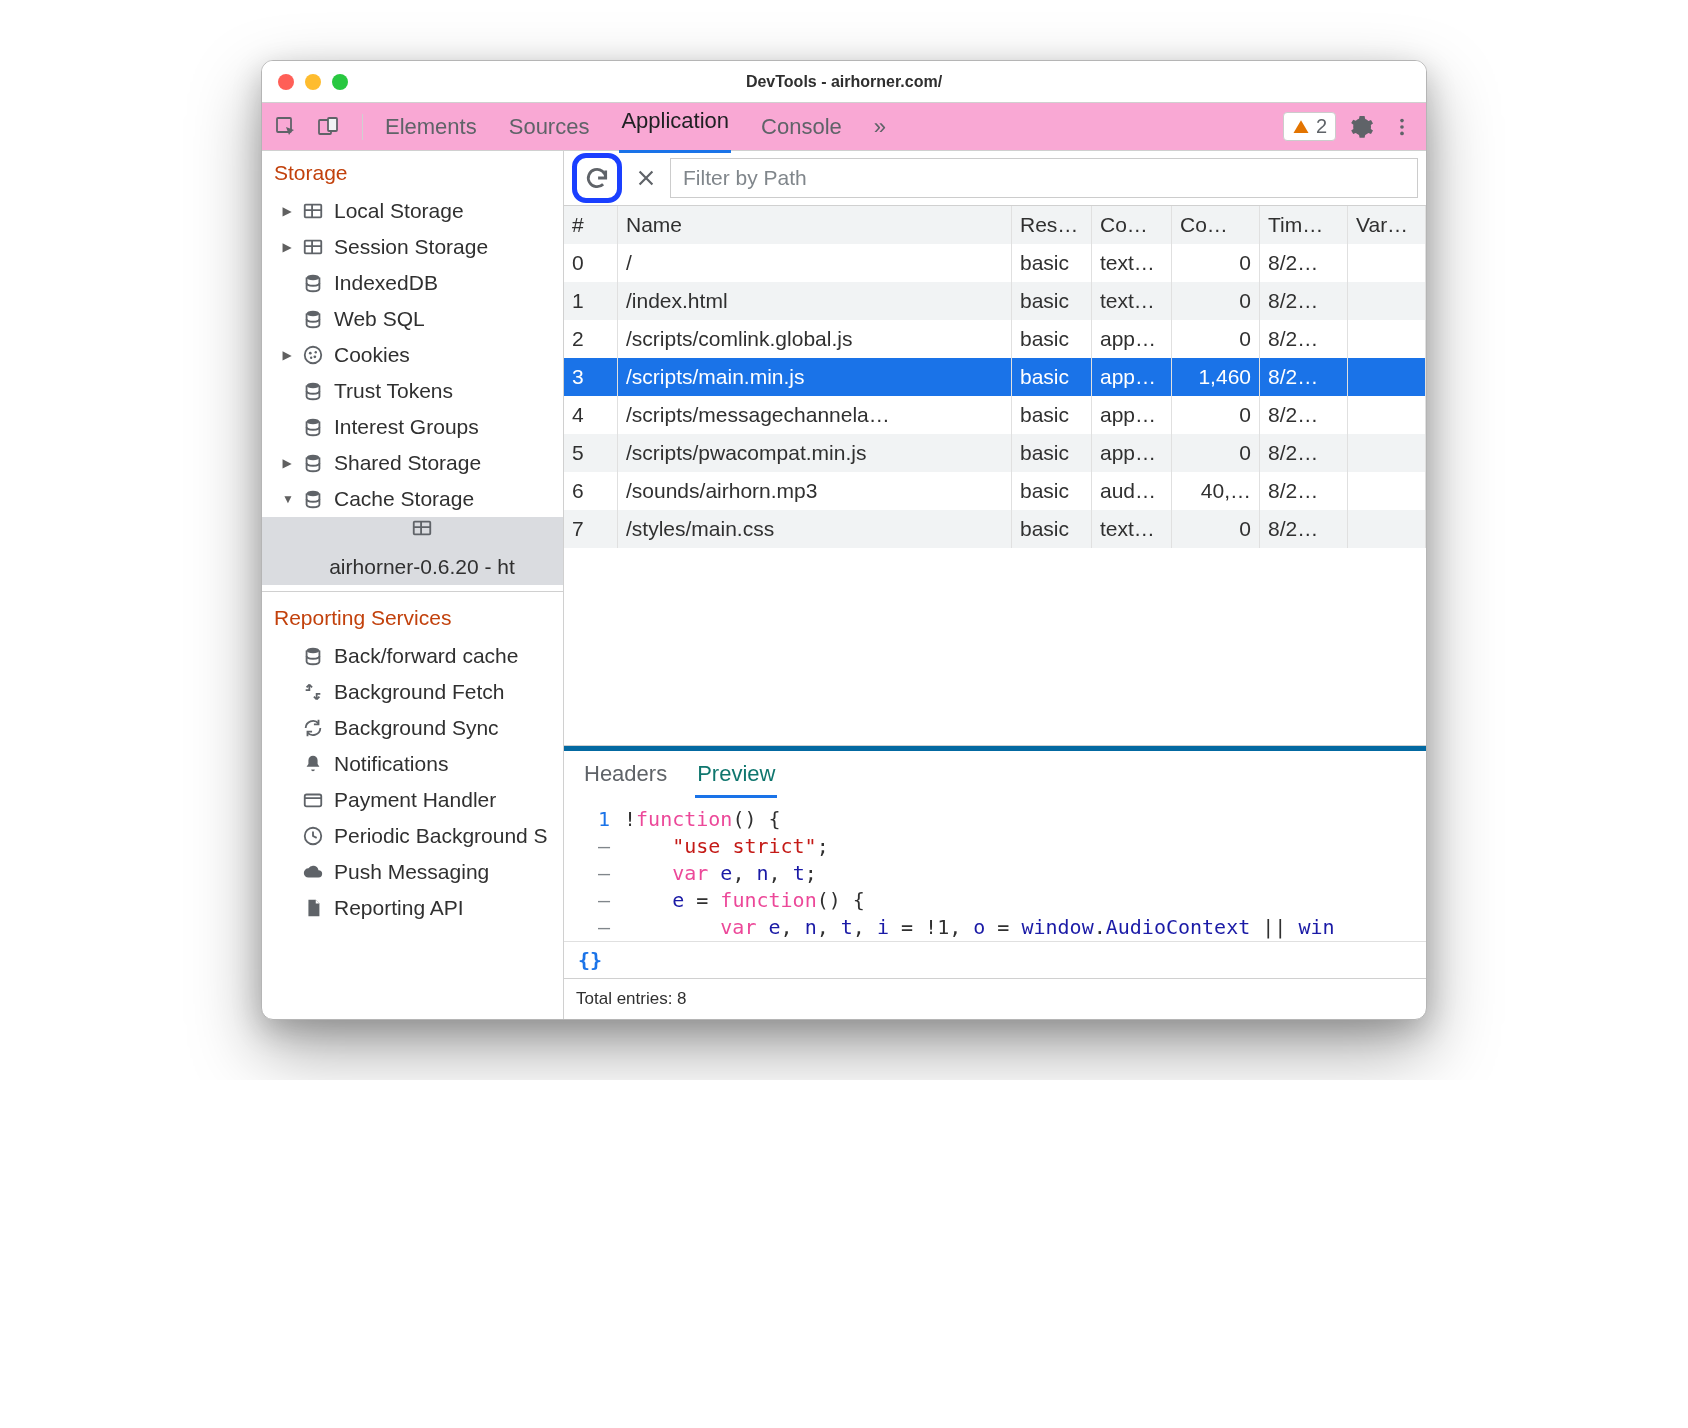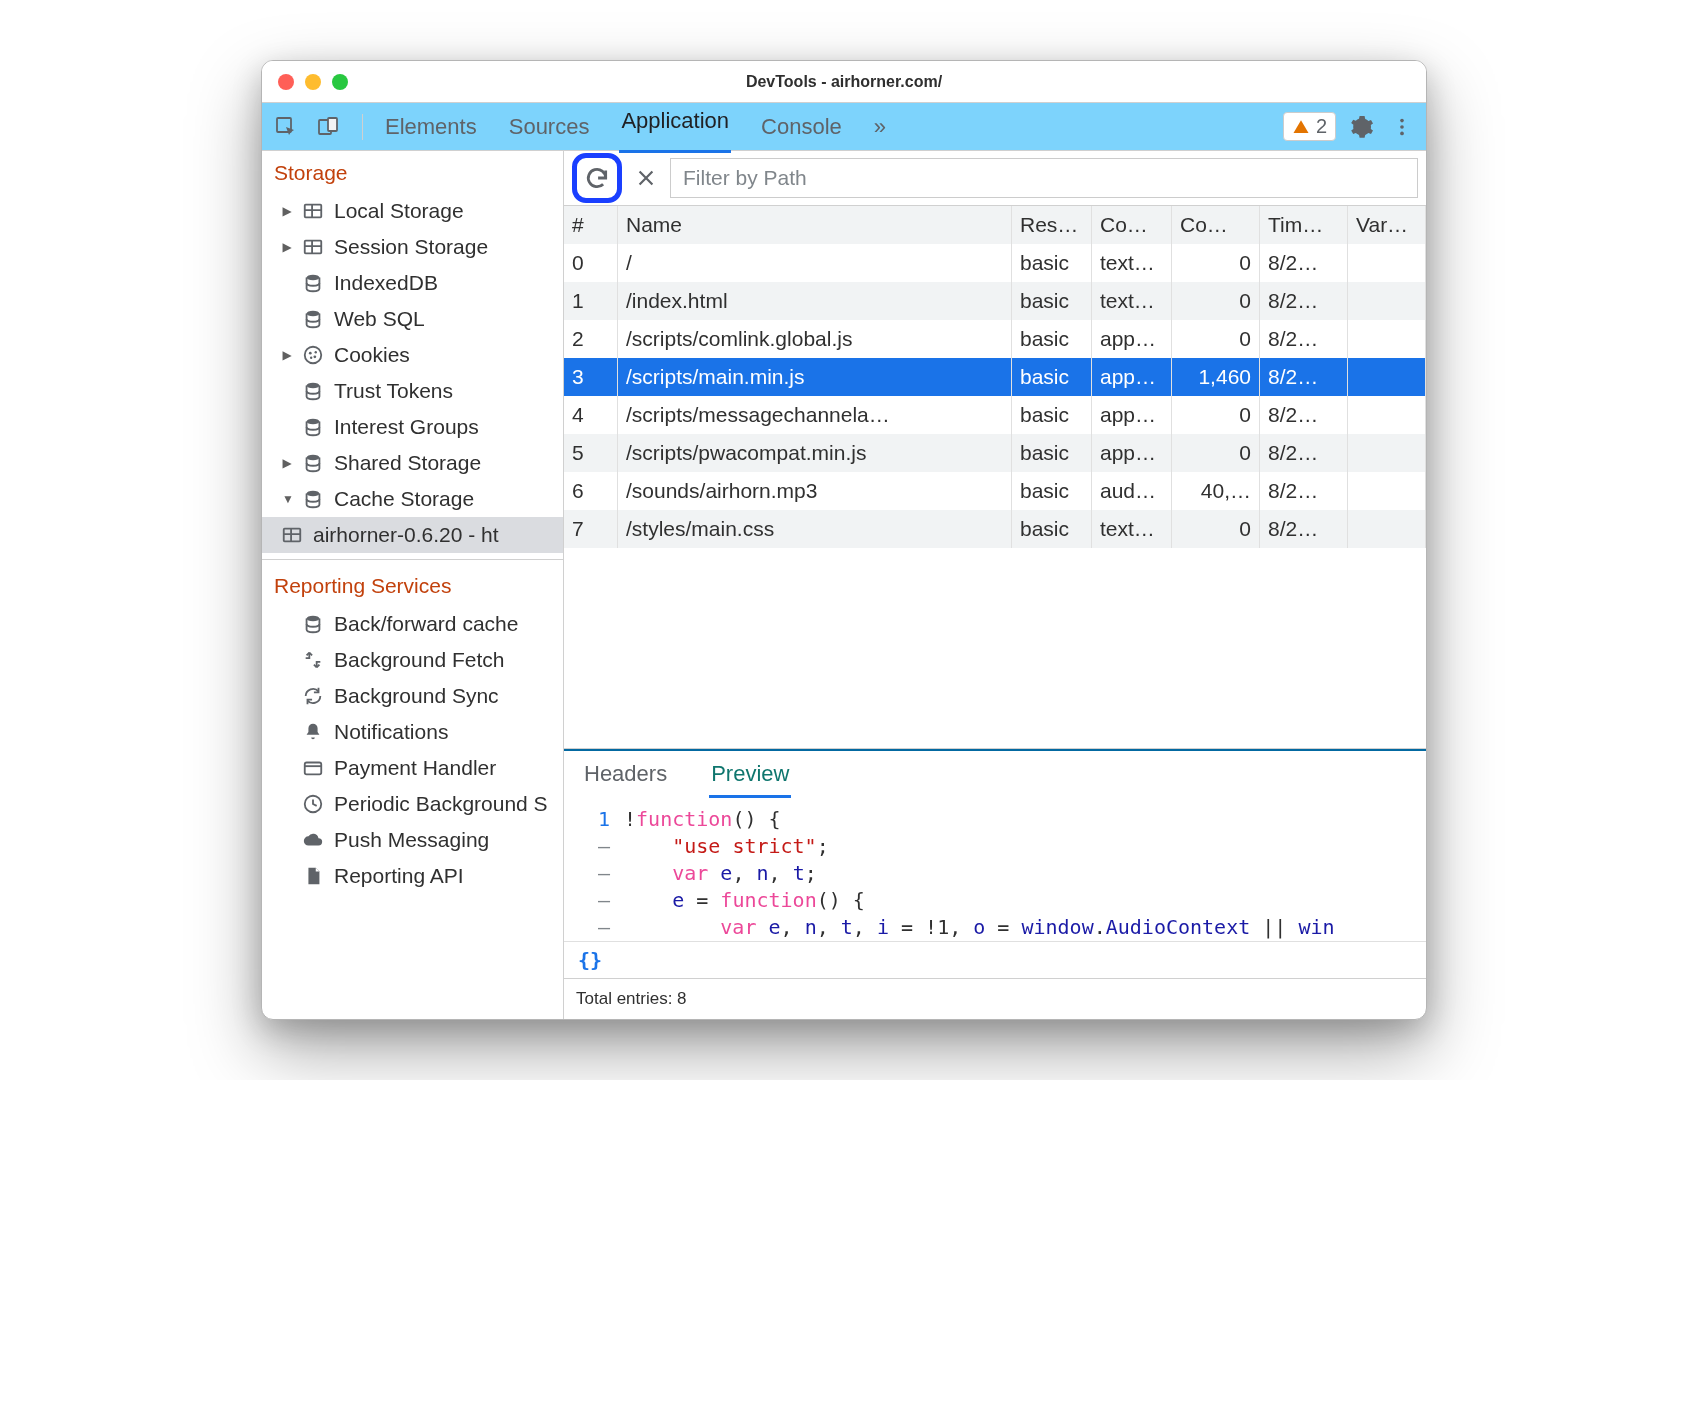--- a/index.html
+++ b/index.html
@@ -4,56 +4,56 @@
 <style>
 * { box-sizing: border-box; margin: 0; padding: 0; }
 body { font-family: -apple-system, "Helvetica Neue", Arial, sans-serif; font-size: 20px; color: #303030; background: #fff; }
 .window { width: 1166px; height: 960px; margin: 60px auto; border: 1px solid #b5b5b5; border-radius: 12px; overflow: hidden; box-shadow: 0 30px 70px rgba(0,0,0,.35), 0 10px 30px rgba(0,0,0,.2); background:#fff; display:flex; flex-direction:column;}
 .titlebar { height: 42px; display:flex; align-items:center; border-bottom:1px solid #d0d0d0; position:relative; background:#fff;}
 .traffic { display:flex; gap:11px; padding-left:16px;}
 .dot{width:16px;height:16px;border-radius:50%;}
 .dot.red{background:#ff5f57;} .dot.yellow{background:#febc2e;} .dot.green{background:#28c840;}
 .title-text{position:absolute; left:0; right:0; text-align:center; font-weight:600; font-size:16px; color:#2f2f2f;}
 
-.toolbar{height:48px;display:flex;align-items:center;border-bottom:1px solid #d0d0d0;background:#7dd3fc;padding:0 10px;gap:14px;}
+.toolbar{height:48px;display:flex;align-items:center;border-bottom:1px solid #d0d0d0;background:#f9a8d4;padding:0 10px;gap:14px;}
 .tb-icon{color:#5f6368;display:inline-flex;align-items:center;justify-content:center;width:28px;height:28px;}
 .tb-sep{width:1px;height:26px;background:#d0d0d0;margin:0 6px;}
 .tabs{display:flex;align-items:center;gap:28px;height:100%;}
 .tab{color:#5f6368;font-size:22px;padding:8px 2px;cursor:pointer;}
 .tab.active{color:#202124;border-bottom:3px solid #1a73e8;padding-bottom:16px;}
 .tb-right{margin-left:auto;display:flex;align-items:center;gap:12px;}
 .warn-badge{border:1px solid #ccc;border-radius:4px;padding:2px 8px;display:flex;align-items:center;gap:6px;font-size:20px;color:#5f6368;background:#fff;}
 .warn-triangle{color:#e37400;}
 
 .body{flex:1;display:flex;min-height:0;}
 .sidebar{width:302px;border-right:1px solid #d0d0d0;overflow:hidden;display:flex;flex-direction:column;}
 .sb-section{font-size:21px;color:#c2410c;padding:10px 12px 8px;}
 .tree{font-size:21px;line-height:36px;}
 .tree-row{display:flex;align-items:center;gap:10px;padding-left:20px;white-space:nowrap;overflow:hidden;text-overflow:ellipsis;cursor:pointer;}
 .tree-row .disc{width:10px;display:inline-block;text-align:center;color:#606060;}
 .tree-row .icon{color:#5f6368;display:inline-flex;width:22px;justify-content:center;}
-.tree-child{padding-left:19px;}
+.tree-child{padding-left:19px;flex-direction:column;}
 .tree-row.selected{background:#dadce0;}
 .sb-divider{border-top:1px solid #d0d0d0;margin-top:6px;}
 
 .main{flex:1;display:flex;flex-direction:column;min-width:0;}
 .filterbar{height:54px;display:flex;align-items:center;gap:10px;padding:6px 8px;}
 .refresh-ring{width:50px;height:50px;border:5px solid #1a3fff;border-radius:14px;display:flex;align-items:center;justify-content:center;}
 .filter-input{flex:1;height:40px;border:1px solid #ccc;padding:0 12px;font-size:21px;color:#5f6368;background:#fff;}
 .filter-input::placeholder{color:#80868b;}
 .grid{flex:0 0 auto;border-top:1px solid #d0d0d0;display:flex;flex-direction:column;min-width:0;}
 .grid-head,.grid-row{display:grid;grid-template-columns:54px 1fr 80px 80px 88px 88px 78px;align-items:center;height:38px;font-size:21px;}
 .grid-head{background:#f1f3f4;color:#303030;}
 .grid-head>div,.grid-row>div{padding:0 8px;border-right:1px solid #e0e0e0;overflow:hidden;white-space:nowrap;text-overflow:ellipsis;height:100%;display:flex;align-items:center;}
 .grid-row:nth-child(even){background:#f1f3f4;}
 .grid-row.selected{background:#1a73e8;color:#fff;}
 .numcell{justify-content:flex-end;}
 .grid-spacer{flex:1;min-height:120px;border-bottom:1px solid #d0d0d0;}
 
-.detail-tabs{display:flex;gap:40px;padding:10px 18px 0;border-top:2px solid #0369a1;}
+.detail-tabs{display:flex;gap:26px;padding:10px 18px 0;border-top:5px solid #0369a1;}
 .dtab{color:#5f6368;font-size:22px;padding:0 2px 8px;cursor:pointer;}
 .dtab.active{color:#0f766e;border-bottom:3px solid #1a73e8;}
 .code{font-family:Menlo,Consolas,monospace;font-size:20px;padding:8px 0 0;line-height:27px;overflow:hidden;}
 .code-line{display:flex;}
 .gutter{width:60px;text-align:right;color:#80868b;padding-right:14px;flex-shrink:0;}
 .gutter.blue{color:#1a73e8;}
 .code-text{white-space:pre;}
 .kw{color:#ec4899;}.str{color:#c41a16;}.id{color:#1a1aa6;}.pn{color:#303030;}
 .braces{color:#1a73e8;font-family:Menlo,Consolas,monospace;padding:6px 14px;font-weight:600;border-top:1px solid #e0e0e0;}
 .footer{border-top:1px solid #d0d0d0;padding:10px 12px;font-size:17px;}

